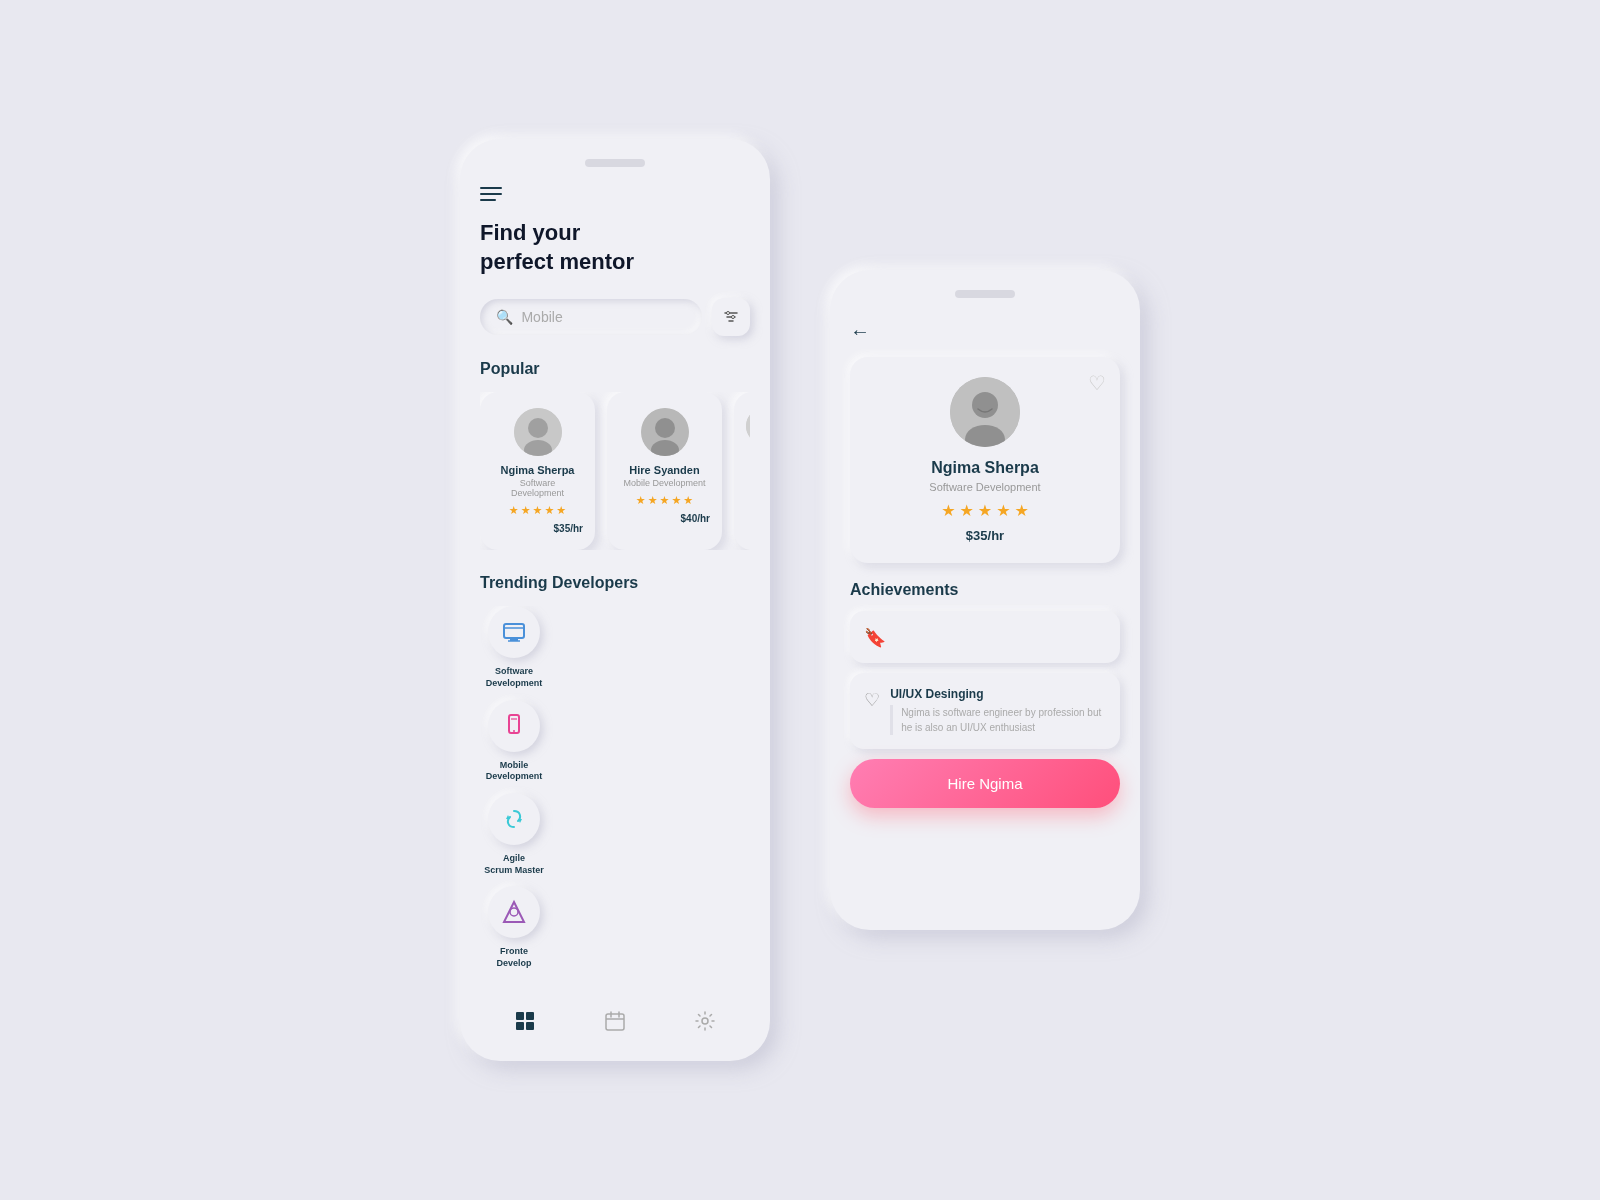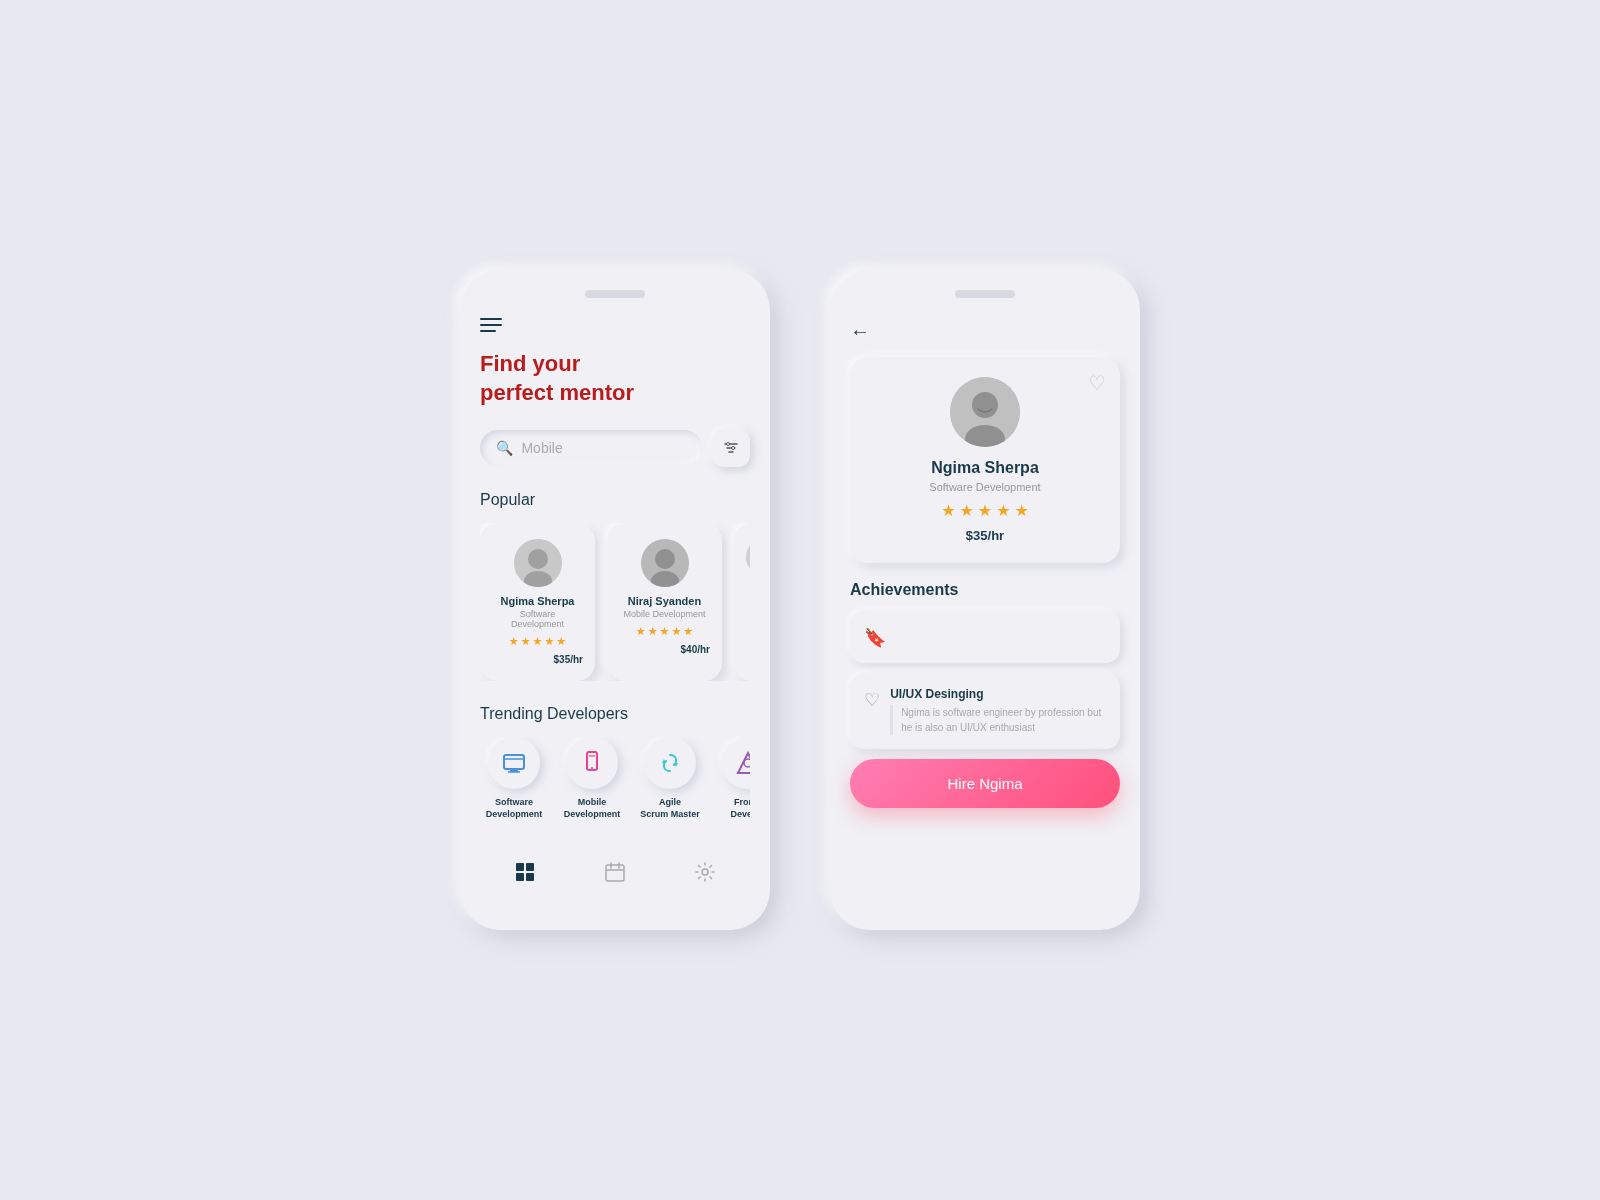--- a/index.html
+++ b/index.html
@@ -43,21 +43,21 @@
       width: 22px;
       height: 2px;
       background: #1a3a4a;
       margin-bottom: 4px;
       border-radius: 2px;
     }
     .hamburger-icon span:last-child { width: 16px; }
     .page-title {
       font-size: 22px;
       font-weight: 700;
-      color: #b91c1c;
+      color: #0f172a;
       line-height: 1.3;
       margin-bottom: 22px;
     }
     .search-row {
       display: flex;
       align-items: center;
       gap: 10px;
       margin-bottom: 24px;
     }
     .search-box {
@@ -86,21 +86,21 @@
       box-shadow: 3px 3px 8px rgba(180,180,200,0.5), -2px -2px 6px rgba(255,255,255,0.9);
       display: flex;
       align-items: center;
       justify-content: center;
       cursor: pointer;
       color: #555;
       font-size: 14px;
     }
     .section-label {
       font-size: 16px;
-      font-weight: 400;
+      font-weight: 700;
       color: #1a3a4a;
       margin-bottom: 14px;
     }
     .popular-row {
       display: flex;
       gap: 12px;
       margin-bottom: 24px;
       overflow: hidden;
     }
     .mentor-card {
@@ -149,20 +149,21 @@
     .mentor-rate {
       font-size: 10px;
       color: #1a3a4a;
       font-weight: 700;
       text-align: right;
     }
     .categories-row {
       display: flex;
       gap: 10px;
       overflow: hidden;
+      flex-direction: column;
     }
     .category-item {
       text-align: center;
       width: 68px;
       flex-shrink: 0;
     }
     .category-icon-wrap {
       width: 52px;
       height: 52px;
       border-radius: 50%;
@@ -367,21 +368,21 @@
       </div>
 
       <div class="mentor-card">
         <div class="mentor-avatar">
           <svg class="face-svg" viewBox="0 0 48 48">
             <circle cx="24" cy="24" r="24" fill="#b8b8b8"></circle>
             <circle cx="24" cy="20" r="10" fill="#909090"></circle>
             <ellipse cx="24" cy="42" rx="14" ry="10" fill="#909090"></ellipse>
           </svg>
         </div>
-        <div class="mentor-name">Niraj Syanden</div>
+        <div class="mentor-name">Hire Syanden</div>
         <div class="mentor-specialty">Mobile Development</div>
         <div class="stars">
           <span class="star">★</span>
             <span class="star">★</span>
             <span class="star">★</span>
             <span class="star">★</span>
             <span class="star">★</span>
         </div>
         <div class="mentor-rate">$40/hr</div>
       </div>

